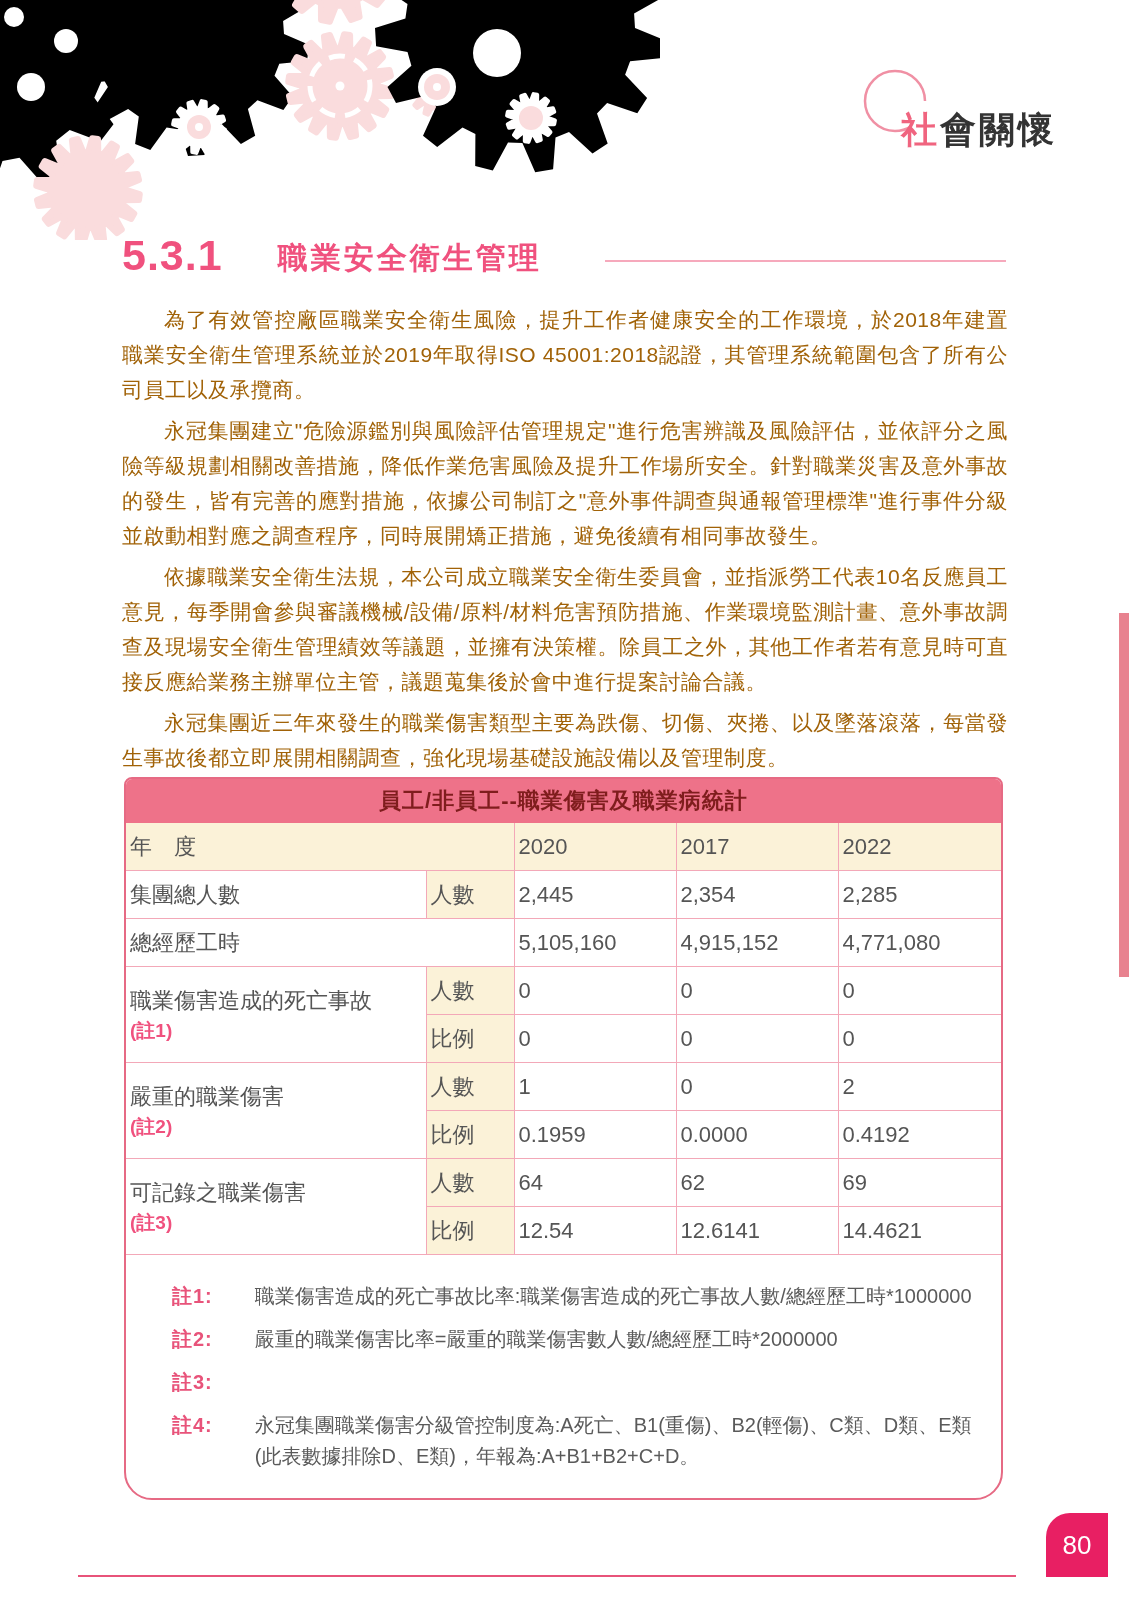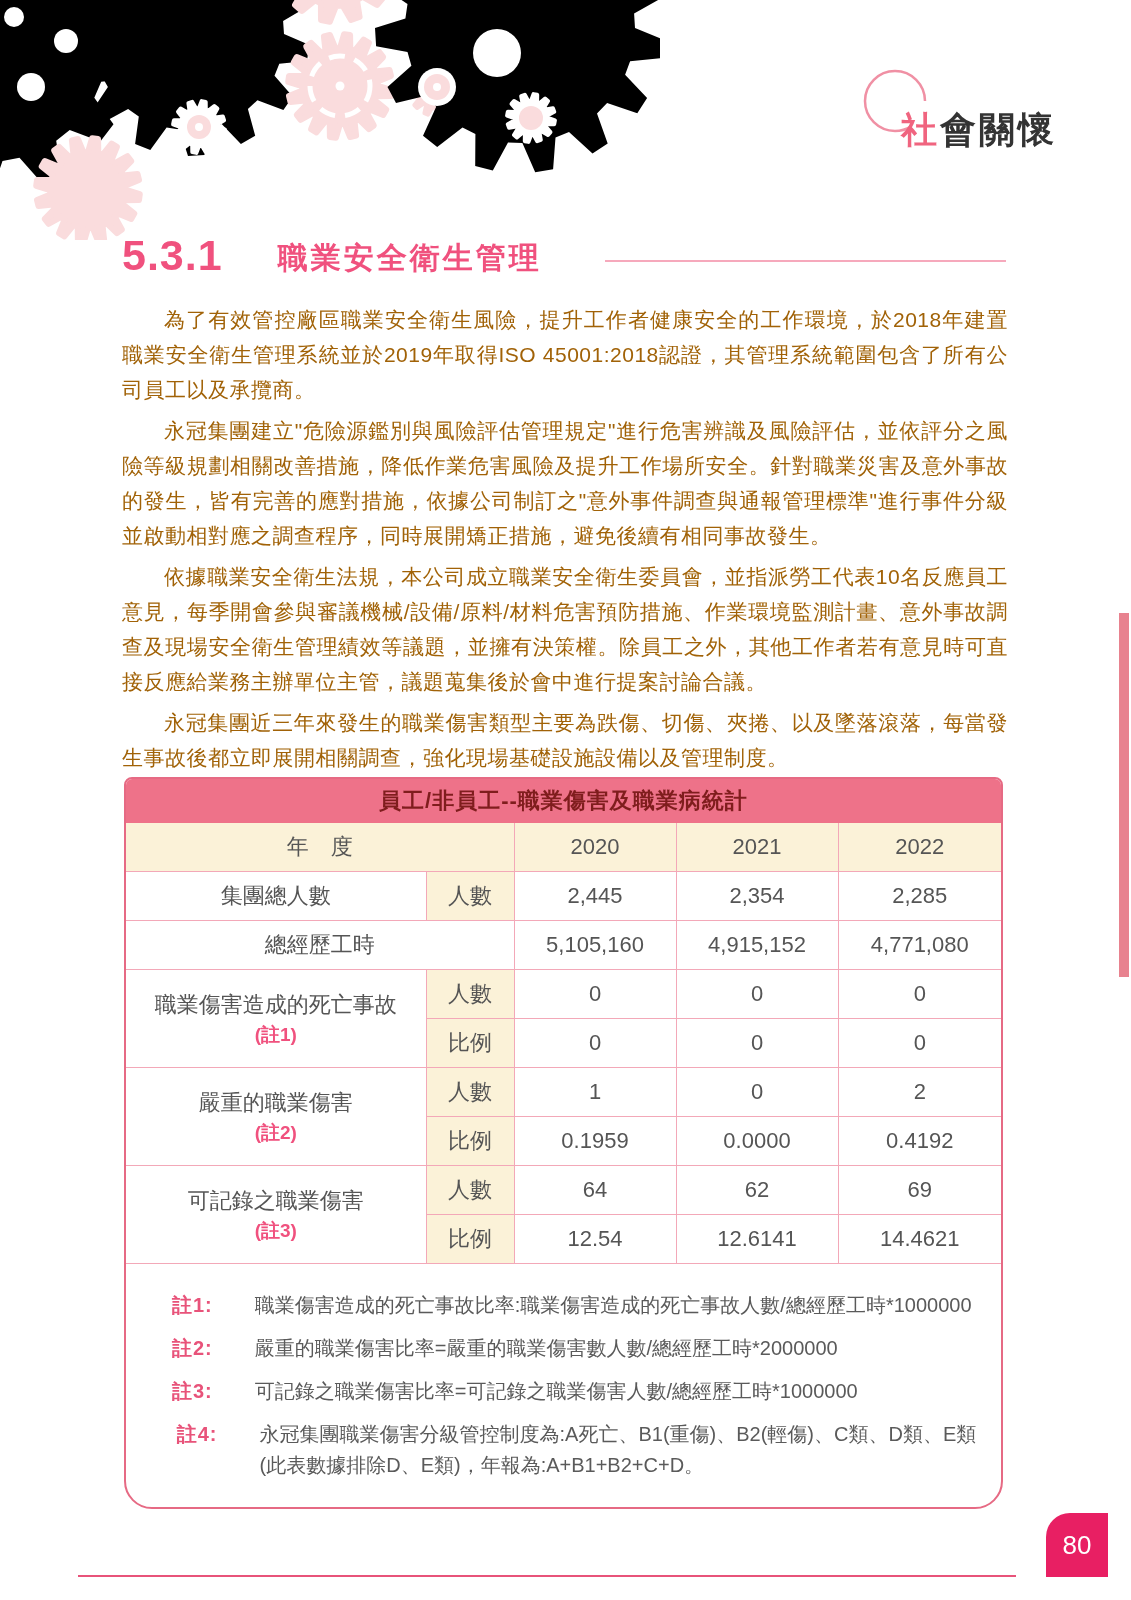--- a/index.html
+++ b/index.html
@@ -22,33 +22,33 @@
   .section-number{font-size:43px;font-weight:bold;color:#F0517E;letter-spacing:1px;line-height:1;}
   .section-title{font-size:30px;font-weight:bold;color:#F0517E;letter-spacing:3px;margin-left:14px;line-height:1;position:relative;top:2px;}
   .section-rule{flex:1;height:2px;background:#F6A9BC;margin-left:22px;margin-top:10px;}
   
   .body-text{position:absolute;top:302px;left:122px;width:886px;font-size:21px;line-height:35px;letter-spacing:0.5px;color:#a16207;text-align:justify;}
   .body-text p{margin:0 0 6px 0;text-indent:42px;}
   
   .stat-card{position:absolute;left:124px;top:777px;width:879px;border:2px solid #E66A84;border-radius:8px 8px 28px 28px;overflow:hidden;background:#fff;box-sizing:border-box;}
   .card-title{background:#EE7289;color:#7f1d1d;text-align:center;font-size:22px;font-weight:bold;letter-spacing:1px;height:44px;line-height:44px;}
   .stat-table{width:100%;border-collapse:collapse;table-layout:fixed;}
-  .stat-table td{border:1px solid #F3A8B8;text-align:center;vertical-align:middle;height:32px;color:#555555;font-size:22px;padding:8px 4px;}
+  .stat-table td{border:1px solid #F3A8B8;vertical-align:middle;height:47px;color:#555555;font-size:22px;padding:0 4px;}
   .stat-table tr td:first-child{border-left:none;}
   .stat-table tr td:last-child{border-right:none;}
   .stat-table tr.year-row td{border-top:none;}
   .cream{background:#FBF2D8;}
   .year-label,.sub-label{font-size:20px;color:#555555;}
   .year-cell{font-size:21px;color:#555555;}
   .row-label{font-size:20px;color:#4b4b4b;}
   .cell-note{color:#F0517E;font-weight:bold;font-size:19px;margin-top:2px;}
   
   .card-notes{padding:26px 20px 26px 46px;}
   .note-line{display:flex;font-size:20px;line-height:31px;margin-bottom:12px;color:#5a5a5a;gap:40px;}
-  .note-line:last-child{margin-bottom:0;justify-content:center;}
+  .note-line:last-child{margin-bottom:0;}
   .note-label{color:#E8537A;font-weight:bold;flex:none;letter-spacing:1px;}
   .note-text{margin-left:2px;}
   
   .footer-rule{position:absolute;left:78px;bottom:23px;width:938px;height:2px;background:#E8537A;}
   .page-badge{position:absolute;right:23px;bottom:23px;width:62px;height:64px;background:#E81F63;border-radius:24px 0 0 0;color:#ffffff;font-size:26px;display:flex;align-items:center;justify-content:center;}
   
   .side-bar{position:absolute;right:2px;top:613px;width:10px;height:364px;background:#E8828F;}
 </style>
 </head>
 <body>
@@ -108,21 +108,21 @@
         <col style="width:300px">
         <col style="width:88px">
         <col style="width:162px">
         <col style="width:162px">
         <col>
       </colgroup>
     <tbody>
       <tr class="year-row">
         <td colspan="2" class="cream year-label">年　度</td>
         <td class="cream year-cell">2020</td>
-        <td class="cream year-cell">2021</td>
+        <td class="cream year-cell">2017</td>
         <td class="cream year-cell">2022</td>
       </tr>
       <tr>
         <td class="row-label">集團總人數</td>
         <td class="cream sub-label">人數</td>
         <td>2,445</td>
         <td>2,354</td>
         <td>2,285</td>
       </tr>
       <tr>
@@ -185,21 +185,20 @@
     <div class="note-line">
       <span class="note-label">註1:</span>
       <div class="note-text">職業傷害造成的死亡事故比率:職業傷害造成的死亡事故人數/總經歷工時*1000000</div>
     </div>
     <div class="note-line">
       <span class="note-label">註2:</span>
       <div class="note-text">嚴重的職業傷害比率=嚴重的職業傷害數人數/總經歷工時*2000000</div>
     </div>
     <div class="note-line">
       <span class="note-label">註3:</span>
-      <div class="note-text">可記錄之職業傷害比率=可記錄之職業傷害人數/總經歷工時*1000000</div>
     </div>
     <div class="note-line">
       <span class="note-label">註4:</span>
       <div class="note-text">
         <div>永冠集團職業傷害分級管控制度為:A死亡、B1(重傷)、B2(輕傷)、C類、D類、E類</div>
         <div>(此表數據排除D、E類)，年報為:A+B1+B2+C+D。</div>
       </div>
     </div>
   </div>
 </div>

